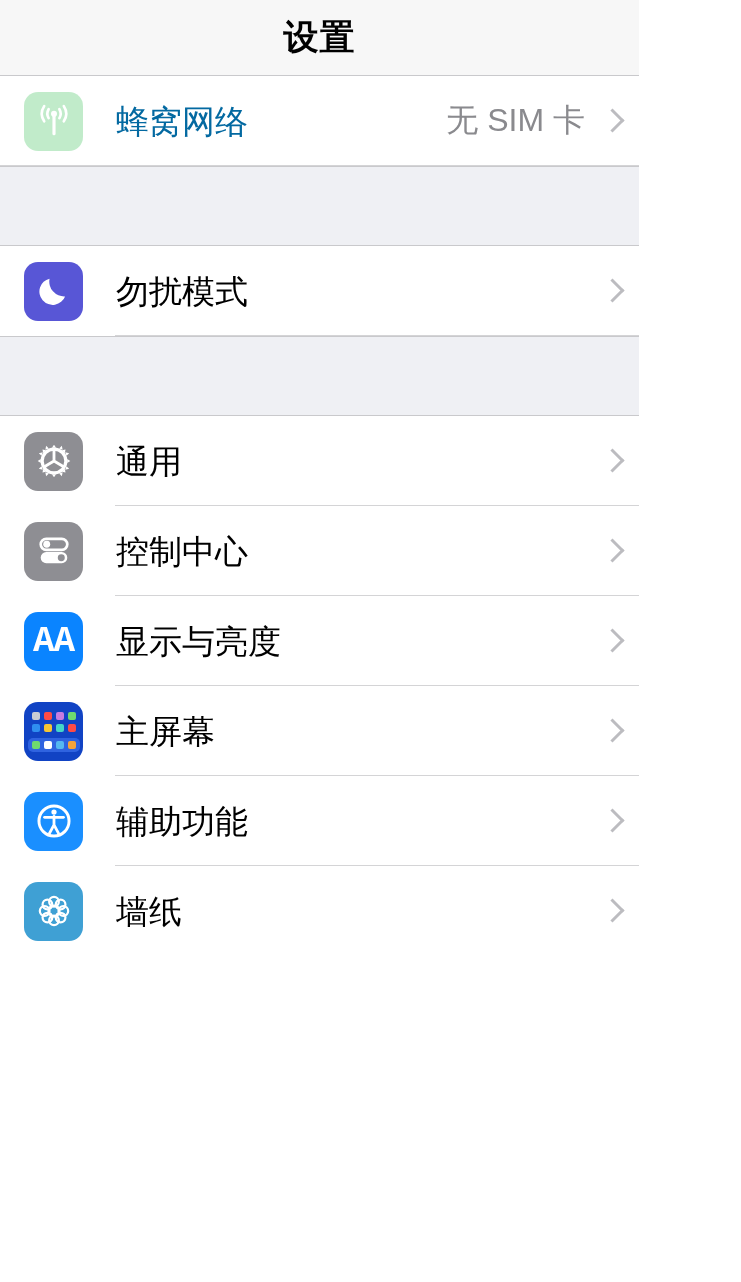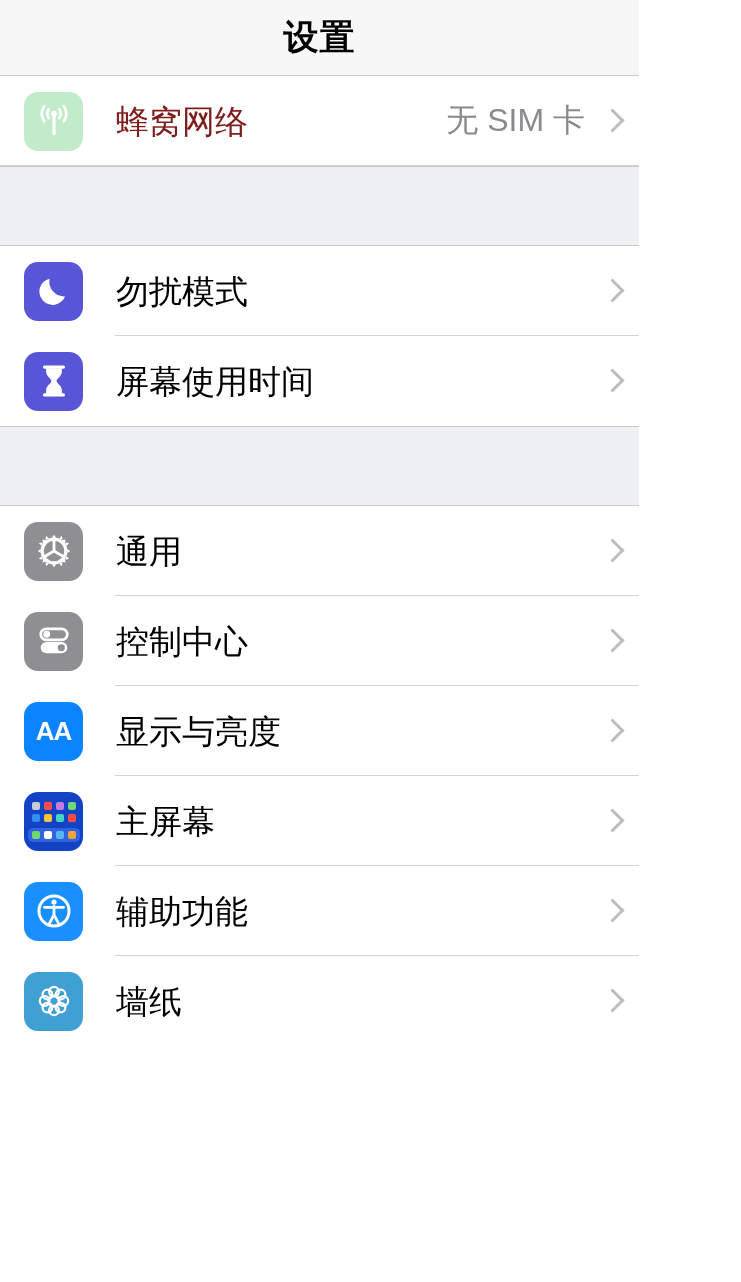--- a/index.html
+++ b/index.html
@@ -99,21 +99,21 @@
   }
   .chevron::before {
     content: "";
     position: absolute;
     left: 1px; top: 3px;
     width: 14px; height: 14px;
     border-top: 3.5px solid #bcbcc0;
     border-right: 3.5px solid #bcbcc0;
     transform: rotate(45deg);
   }
-  .row.dimmed .row-label { color: #7f1d1d; }
+  .row.dimmed .row-label { color: #0369a1; }
   .row.dimmed .icon-box { opacity: 0.55; }
 
   
   .ic svg { display: block; }
 
   .grid-icon {
     width: 59px; height: 59px;
     background: #1143c4;
     display: flex;
     flex-direction: column;
@@ -177,34 +177,20 @@
           <path d="M19 15.4 A8.4 8.4 0 1 1 9.2 4.2 A9.4 9.4 0 0 0 19 15.4 Z" fill="#fff"></path>
         </svg>
       </div>
       <div class="row-label">勿扰模式</div>
       <div class="row-right">
         <span class="chevron"></span>
       </div>
       <div class="sep"></div>
     </div>
 
-    <div class="row no-sep">
-      <div class="icon-box ic" style="background:#5856d6">
-        <svg width="38" height="38" viewBox="0 0 24 24">
-          <path d="M7 4 L17 4 L17 6 C17 9 13.6 10.6 13.6 12 C13.6 13.4 17 15 17 18 L17 20 L7 20 L7 18 C7 15 10.4 13.4 10.4 12 C10.4 10.6 7 9 7 6 Z" fill="#fff"></path>
-          <path d="M6 3.2 L18 3.2" stroke="#fff" stroke-width="2" stroke-linecap="round"></path>
-          <path d="M6 20.8 L18 20.8" stroke="#fff" stroke-width="2" stroke-linecap="round"></path>
-        </svg>
-      </div>
-      <div class="row-label">屏幕使用时间</div>
-      <div class="row-right">
-        <span class="chevron"></span>
-      </div>
-
-    </div>
   </div>
 
   <div class="section-gap"></div>
 
   <div class="group">
 
     <div class="row">
       <div class="icon-box ic" style="background:#8e8e93">
         <svg width="40" height="40" viewBox="0 0 24 24">
           <g fill="#fff">
@@ -247,21 +233,21 @@
       </div>
       <div class="row-label">控制中心</div>
       <div class="row-right">
         <span class="chevron"></span>
       </div>
       <div class="sep"></div>
     </div>
 
     <div class="row">
       <div class="icon-box ic" style="background:#0a84ff">
-        <span style="color:#fff;font-size:26px;font-weight:600;letter-spacing:-1px;font-family:Liberation Sans, sans-serif;">AA</span>
+        <span style="color:#fff;font-size:36px;font-weight:600;letter-spacing:-1px;font-family:Liberation Mono, monospace;">AA</span>
       </div>
       <div class="row-label">显示与亮度</div>
       <div class="row-right">
         <span class="chevron"></span>
       </div>
       <div class="sep"></div>
     </div>
 
     <div class="row">
       <div class="icon-box">

